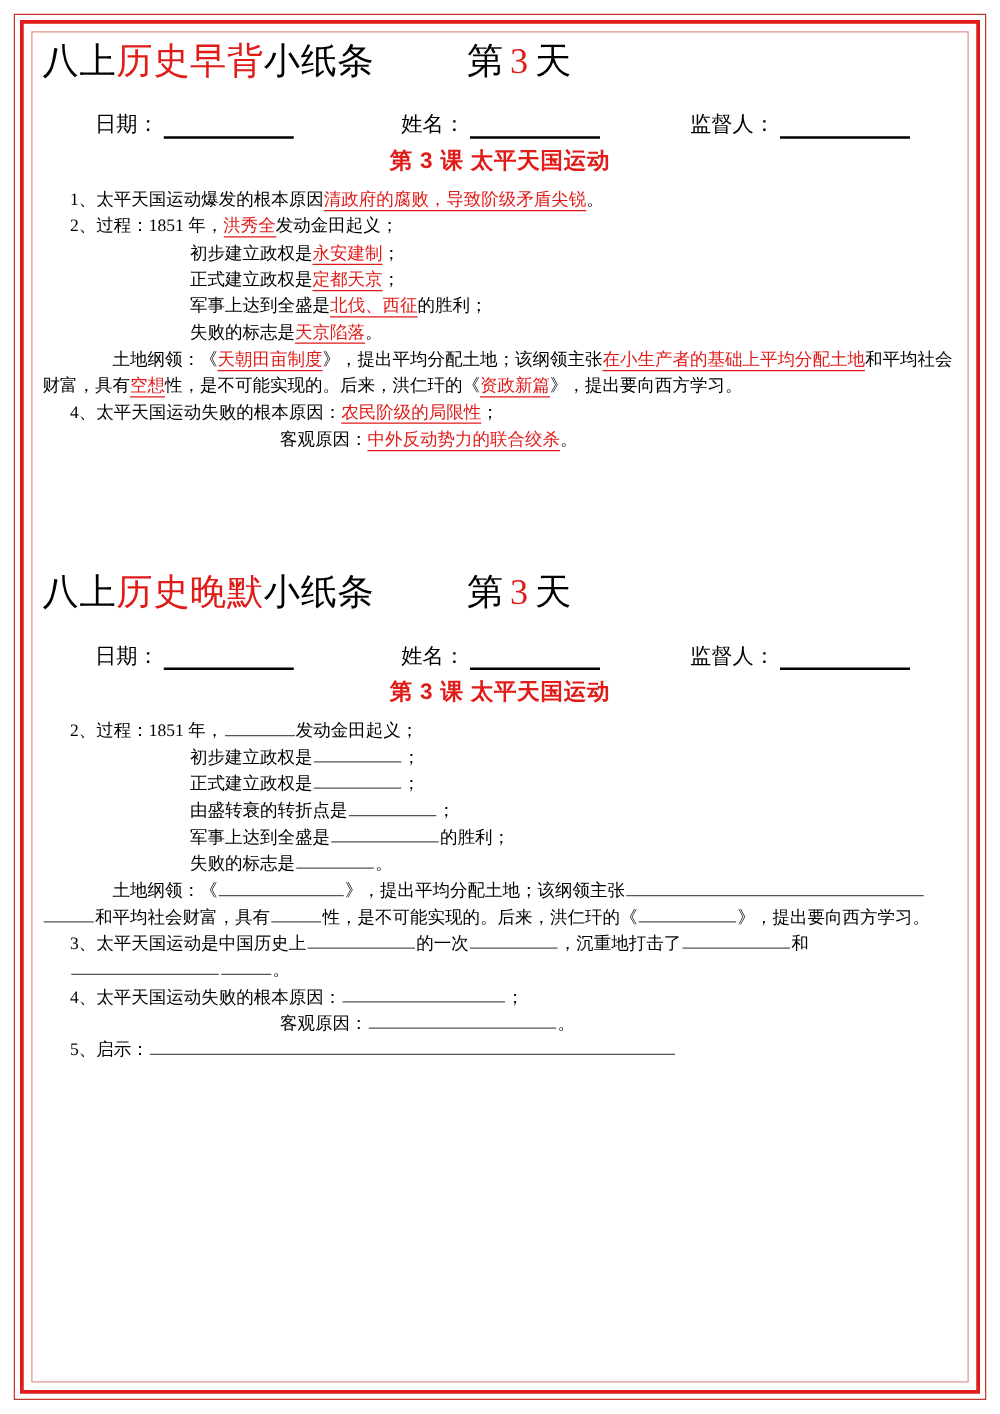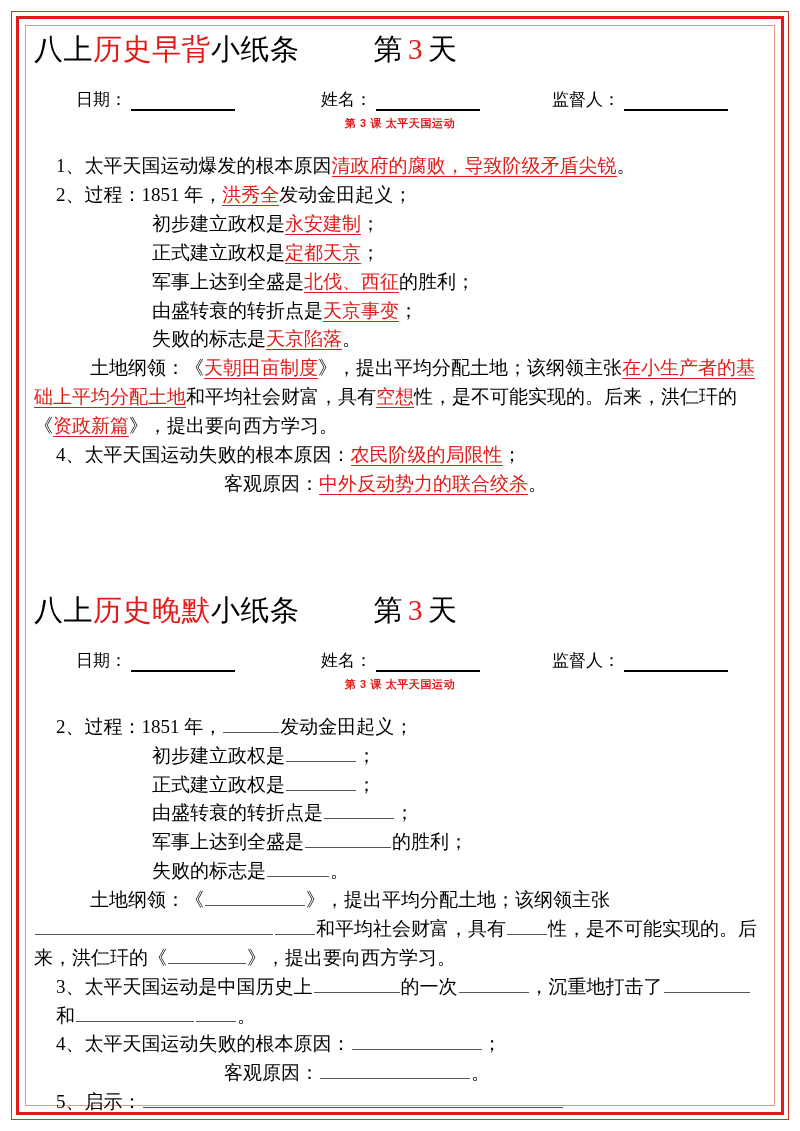--- a/index.html
+++ b/index.html
@@ -92,31 +92,31 @@
   .meta-rule.w-name { width: 104px; }
   .meta-rule.w-sup  { width: 104px; }
   .meta-gap-a { width: 86px; }
   .meta-gap-b { width: 72px; }
 
   
   .lesson-line {
     text-align: center;
     color: #e01b18;
     font-weight: bold;
-    font-size: 11px;
+    font-size: 18px;
     margin-top: 5px;
     letter-spacing: 0.6px;
     font-family: "Liberation Sans", sans-serif;
   }
 
   
   .content {
-    font-size: 19px;
+    font-size: 14px;
     line-height: 1.52;
-    margin-top: 21px;
+    margin-top: 10px;
   }
   .ln {
     white-space: normal;
     text-indent: 0;
   }
   .ln.indent1 { padding-left: 22px; }     
   .ln.indent2 { padding-left: 118px; }     
   .ln.indent4 { padding-left: 190px; }    
   .ln.hang { padding-left: 22px; text-indent: -0px; }
 
@@ -192,21 +192,20 @@
       <div class="ln indent1"><span>1、太平天国运动爆发的根本原因</span><span class="ans">清政府的腐败，导致阶级矛盾尖锐</span><span>。</span></div>
 
       <div class="ln indent1"><span>2、过程：1851 年，</span><span class="ans">洪秀全</span><span>发动金田起义；</span></div>
 
       <div class="ln indent2"><span>初步建立政权是</span><span class="ans">永安建制</span><span>；</span></div>
 
       <div class="ln indent2"><span>正式建立政权是</span><span class="ans">定都天京</span><span>；</span></div>
 
       <div class="ln indent2"><span>军事上达到全盛是</span><span class="ans">北伐、西征</span><span>的胜利；</span></div>
 
-      <div class="ln indent2"><span>由盛转衰的转折点是</span><span class="ans">天京事变</span><span>；</span></div>
 
       <div class="ln indent2"><span>失败的标志是</span><span class="ans">天京陷落</span><span>。</span></div>
 
       <div class="ln para"><span>土地纲领：《</span><span class="ans">天朝田亩制度</span><span>》，提出平均分配土地；该纲领主张</span><span class="ans">在小生产者的基础上平均分配土地</span><span>和平均社会财富，具有</span><span class="ans">空想</span><span>性，是不可能实现的。后来，洪仁玕的《</span><span class="ans">资政新篇</span><span>》，提出要向西方学习。</span></div>
 
 
       <div class="ln indent1"><span>4、太平天国运动失败的根本原因：</span><span class="ans">农民阶级的局限性</span><span>；</span></div>
 
       <div class="ln indent4"><span>客观原因：</span><span class="ans">中外反动势力的联合绞杀</span><span>。</span></div>
 

